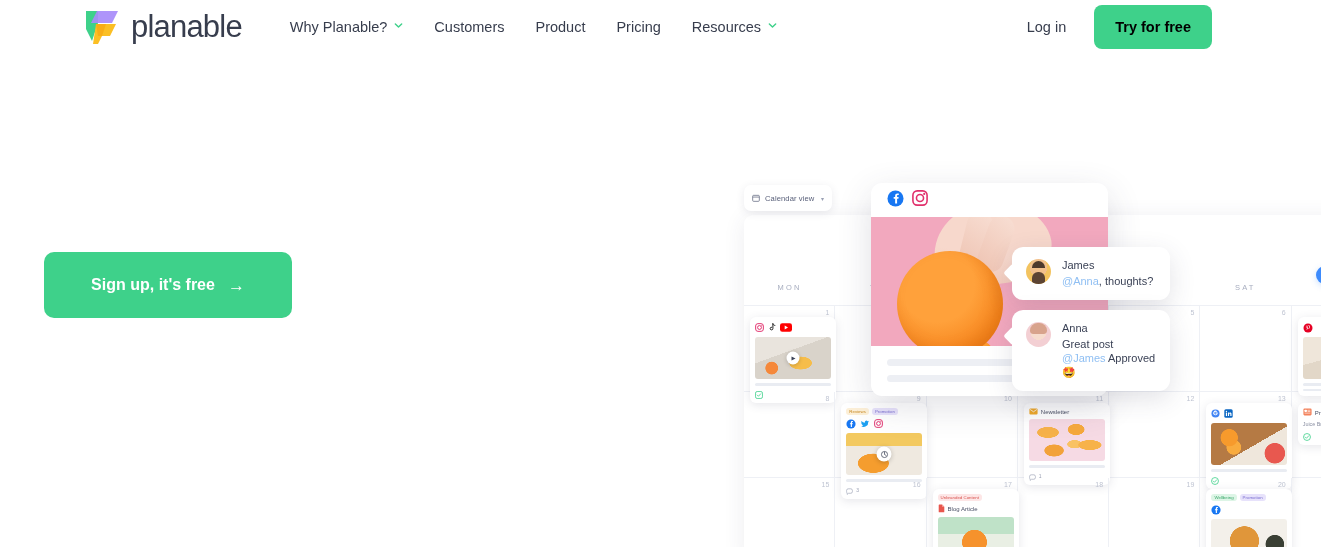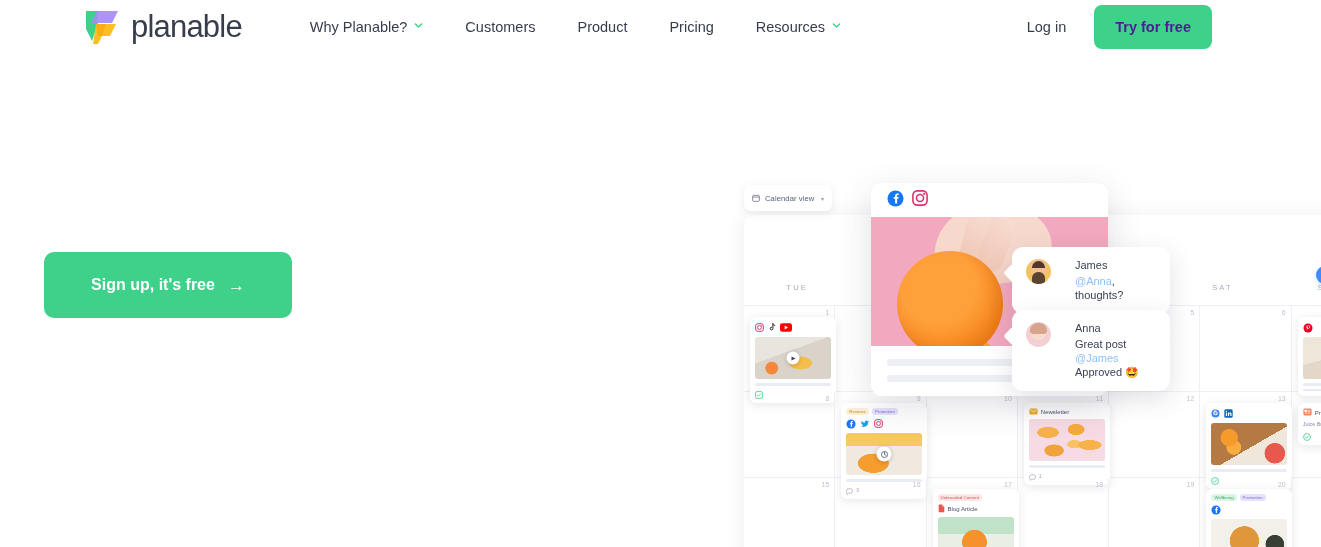--- a/index.html
+++ b/index.html
@@ -15,31 +15,31 @@
   
   .navbar {
     position: absolute; top: 0; left: 0; width: 1321px; height: 53px;
     display: flex; align-items: center; background: #fff; z-index: 60;
   }
   .brand { display:flex; align-items:center; margin-left: 82px; gap: 9px; }
   .brand-mark { width: 40px; height: 38px; display:block; }
   .brand-name {
     font-size: 31px; font-weight: 400; color: #373d4d; letter-spacing: -0.8px;
   }
-  .nav-links { display:flex; align-items:center; margin-left: 68px; gap: 42px; }
+  .nav-links { display:flex; align-items:center; margin-left: 48px; gap: 31px; }
   .nav-link {
     font-size: 14.5px; color: #373d4d; font-weight: 400; white-space: nowrap;
     display:flex; align-items:center; gap:7px; cursor: pointer;
   }
   .chev { display:inline-block; width:9px; height:9px; position:relative; top:-1px; }
   .chev svg { display:block; }
   .nav-right { margin-left: auto; display:flex; align-items:center; gap: 0; margin-right: 109px; }
   .login-link { font-size: 14.5px; color:#373d4d; cursor:pointer; margin-right: 28px; }
   .try-btn {
-    background:#3ed18a; color:#4c1d95; font-size:14.5px; font-weight:700;
+    background:#3ed18a; color:#000000; font-size:14.5px; font-weight:700;
     border:none; border-radius:8px; padding: 0 21px; height:44px;
     display:flex; align-items:center; cursor:pointer; white-space:nowrap;
   }
 
   
   .hero-left { position:absolute; left: 44px; top: 196px; width: 520px; }
   .hero-title {
     font-size: 50px; line-height: 60px; font-weight: 700; color:#3b4256;
     letter-spacing: -1.1px; width: 470px;
   }
@@ -182,21 +182,21 @@
     position:absolute; width: 26px; height: 58px; border-radius: 13px;
     background: linear-gradient(200deg,#f8ded3,#eec3b2);
   }
   .pv-lines { padding: 13px 16px 0 16px; }
   .pv-line { height: 7px; border-radius:4px; background:#edeff4; margin-bottom: 9px; }
 
   
   .bubble {
     position:absolute; background:#fff; border-radius: 11px; z-index: 50;
     box-shadow: 0 8px 26px rgba(60,60,90,.15);
-    display:flex; gap: 24px; padding: 12px 14px;
+    display:flex; gap: 11px; padding: 12px 14px;
   }
   .bubble::before {
     content:""; position:absolute; left:-6px; top: 19px;
     width:14px; height:14px; background:#fff; transform: rotate(45deg);
     border-radius: 3px; z-index:-1;
   }
   .b-james { left: 1012px; top: 247px; width: 158px; }
   .b-anna  { left: 1012px; top: 310px; width: 158px; }
   .avatar { width:25px; height:25px; border-radius:50%; flex:0 0 25px; overflow:hidden; position:relative; }
   .av-james { background: radial-gradient(circle at 50% 34%, #f2c08c 0 42%, transparent 43%), #f3c35f; }
@@ -291,20 +291,21 @@
       </span>
       <span class="lbl">Calendar view</span>
       <span class="mini-chev">▾</span>
     </div>
 
     <div class="cal-board">
 
       <div class="month-pill">month</div>
 
       <div class="dow-row">
+        <div class="dow">MON</div>
         <div class="dow">TUE</div>
         <div class="dow">WED</div>
         <div class="dow">THU</div>
         <div class="dow">FRI</div>
         <div class="dow">SAT</div>
         <div class="dow">SUN</div>
       </div>
 
       <div class="grid">
 

